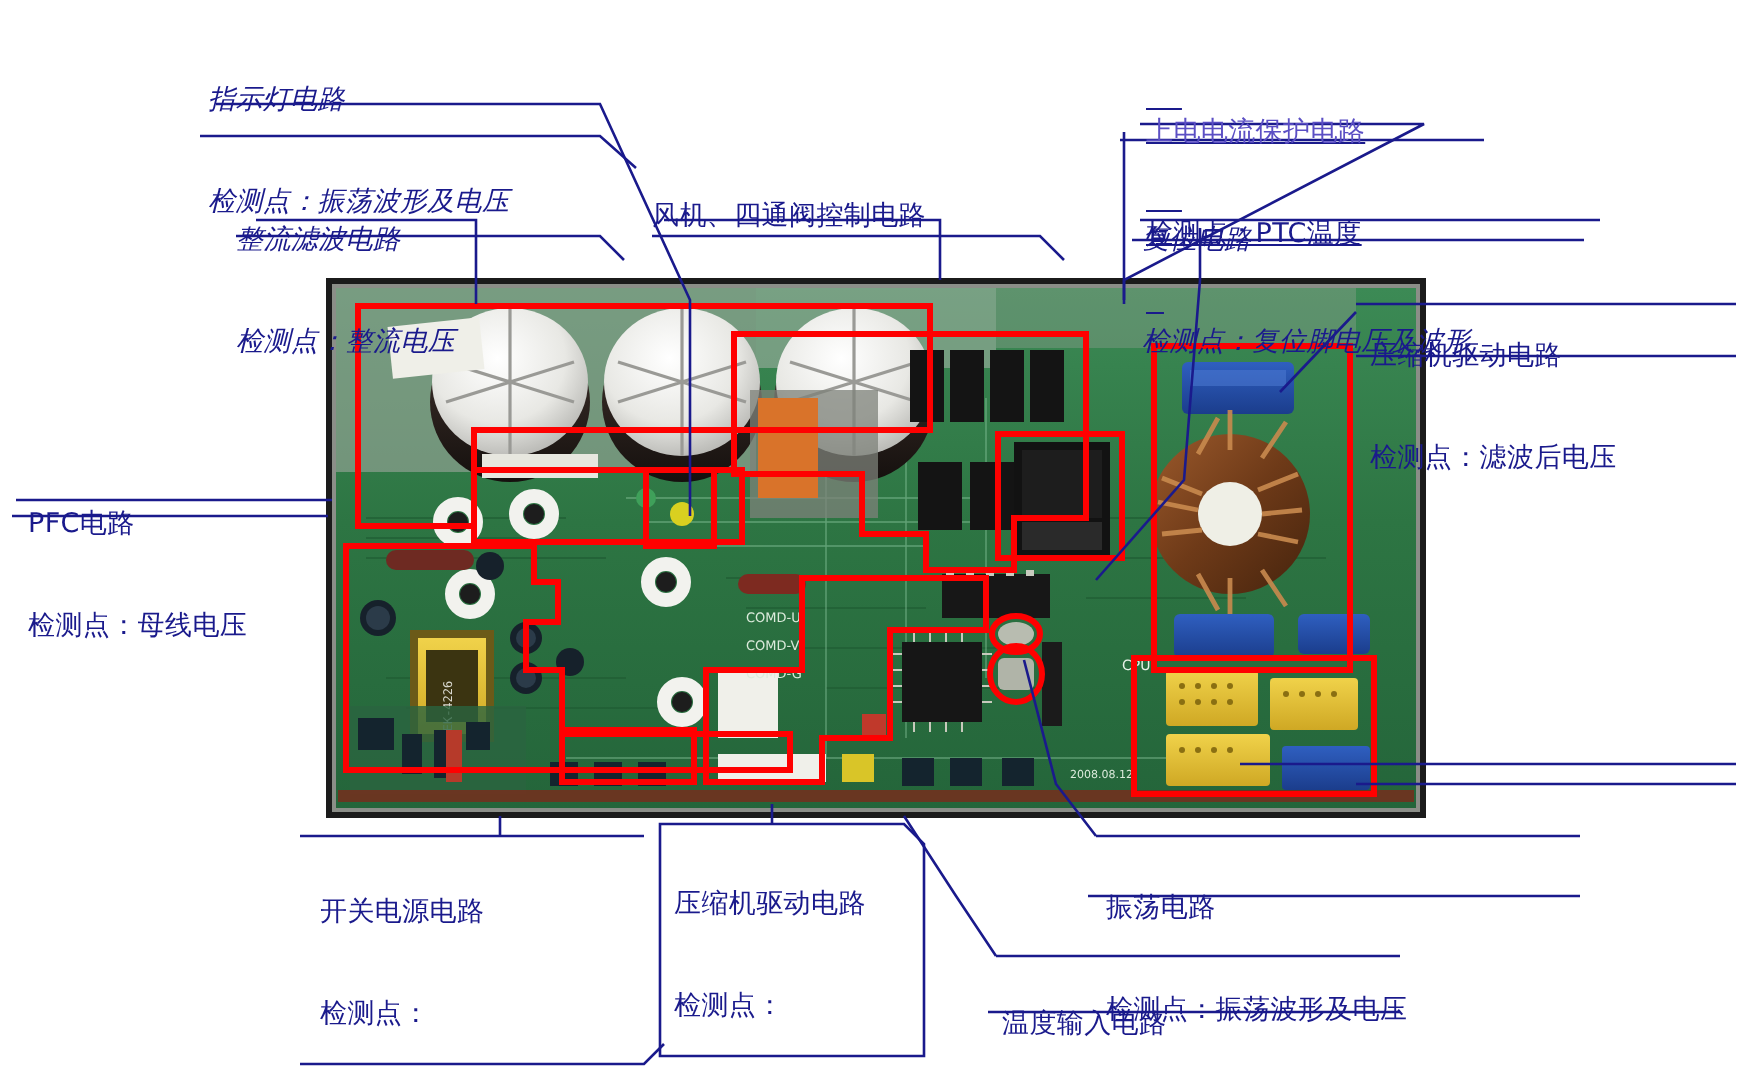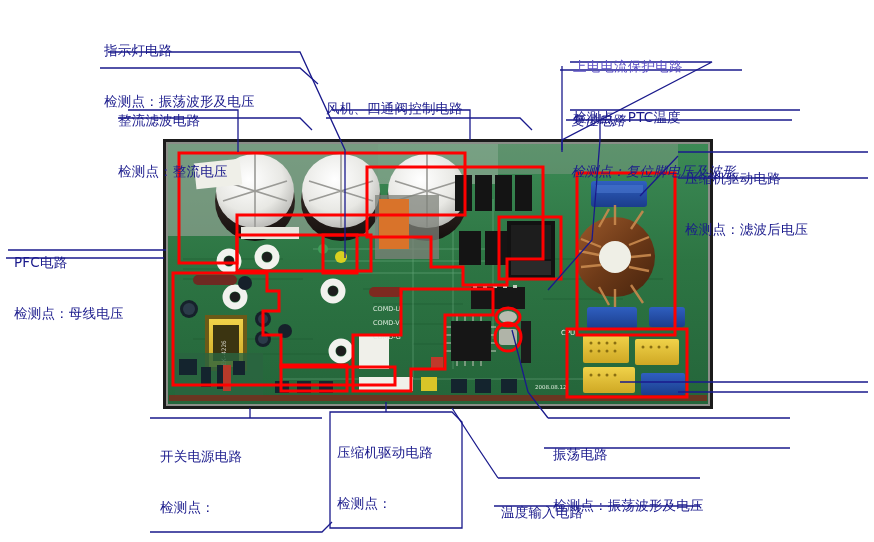--- a/index.html
+++ b/index.html
@@ -316,35 +316,35 @@
       <path d="M566 120 H792 L566 120"></path>
       <path d="M678 178 H868"></path>
       <path d="M6 258 H164"></path>
       <path d="M678 392 H868"></path>
       <path d="M544 448 H790"></path>
       <path d="M494 506 H700"></path>
       <path d="M150 532 H322 L332 522"></path>
     </g>
   </svg>
 
-  <div class="anno" style="left:104px;top:8px;">
+  <div class="anno" style="left:104px;top:8px;font-style:italic;">
     <span class="l1">指示灯电路</span>
     <span class="l2">检测点：振荡波形及电压</span>
   </div>
 
-  <div class="anno" style="left:118px;top:78px;">
+  <div class="anno" style="left:118px;top:78px;font-style:italic;">
     <span class="l1">整流滤波电路</span>
     <span class="l2">检测点：整流电压</span>
   </div>
 
   <div class="anno" style="left:326px;top:66px;">
     <span class="l1">风机、四通阀控制电路</span>
   </div>
 
-  <div class="anno" style="left:573px;top:24px;">
+  <div class="anno" style="left:573px;top:24px;text-decoration:underline;">
     <span class="l1 violet" style="color:#5b4fc4;">上电电流保护电路</span>
     <span class="l2">检测点：PTC温度</span>
   </div>
 
   <div class="anno" style="left:571px;top:78px;font-style:italic;">
     <span class="l1">复位电路</span>
     <span class="l2">检测点：复位脚电压及波形</span>
   </div>
 
   <div class="anno" style="left:685px;top:136px;">

